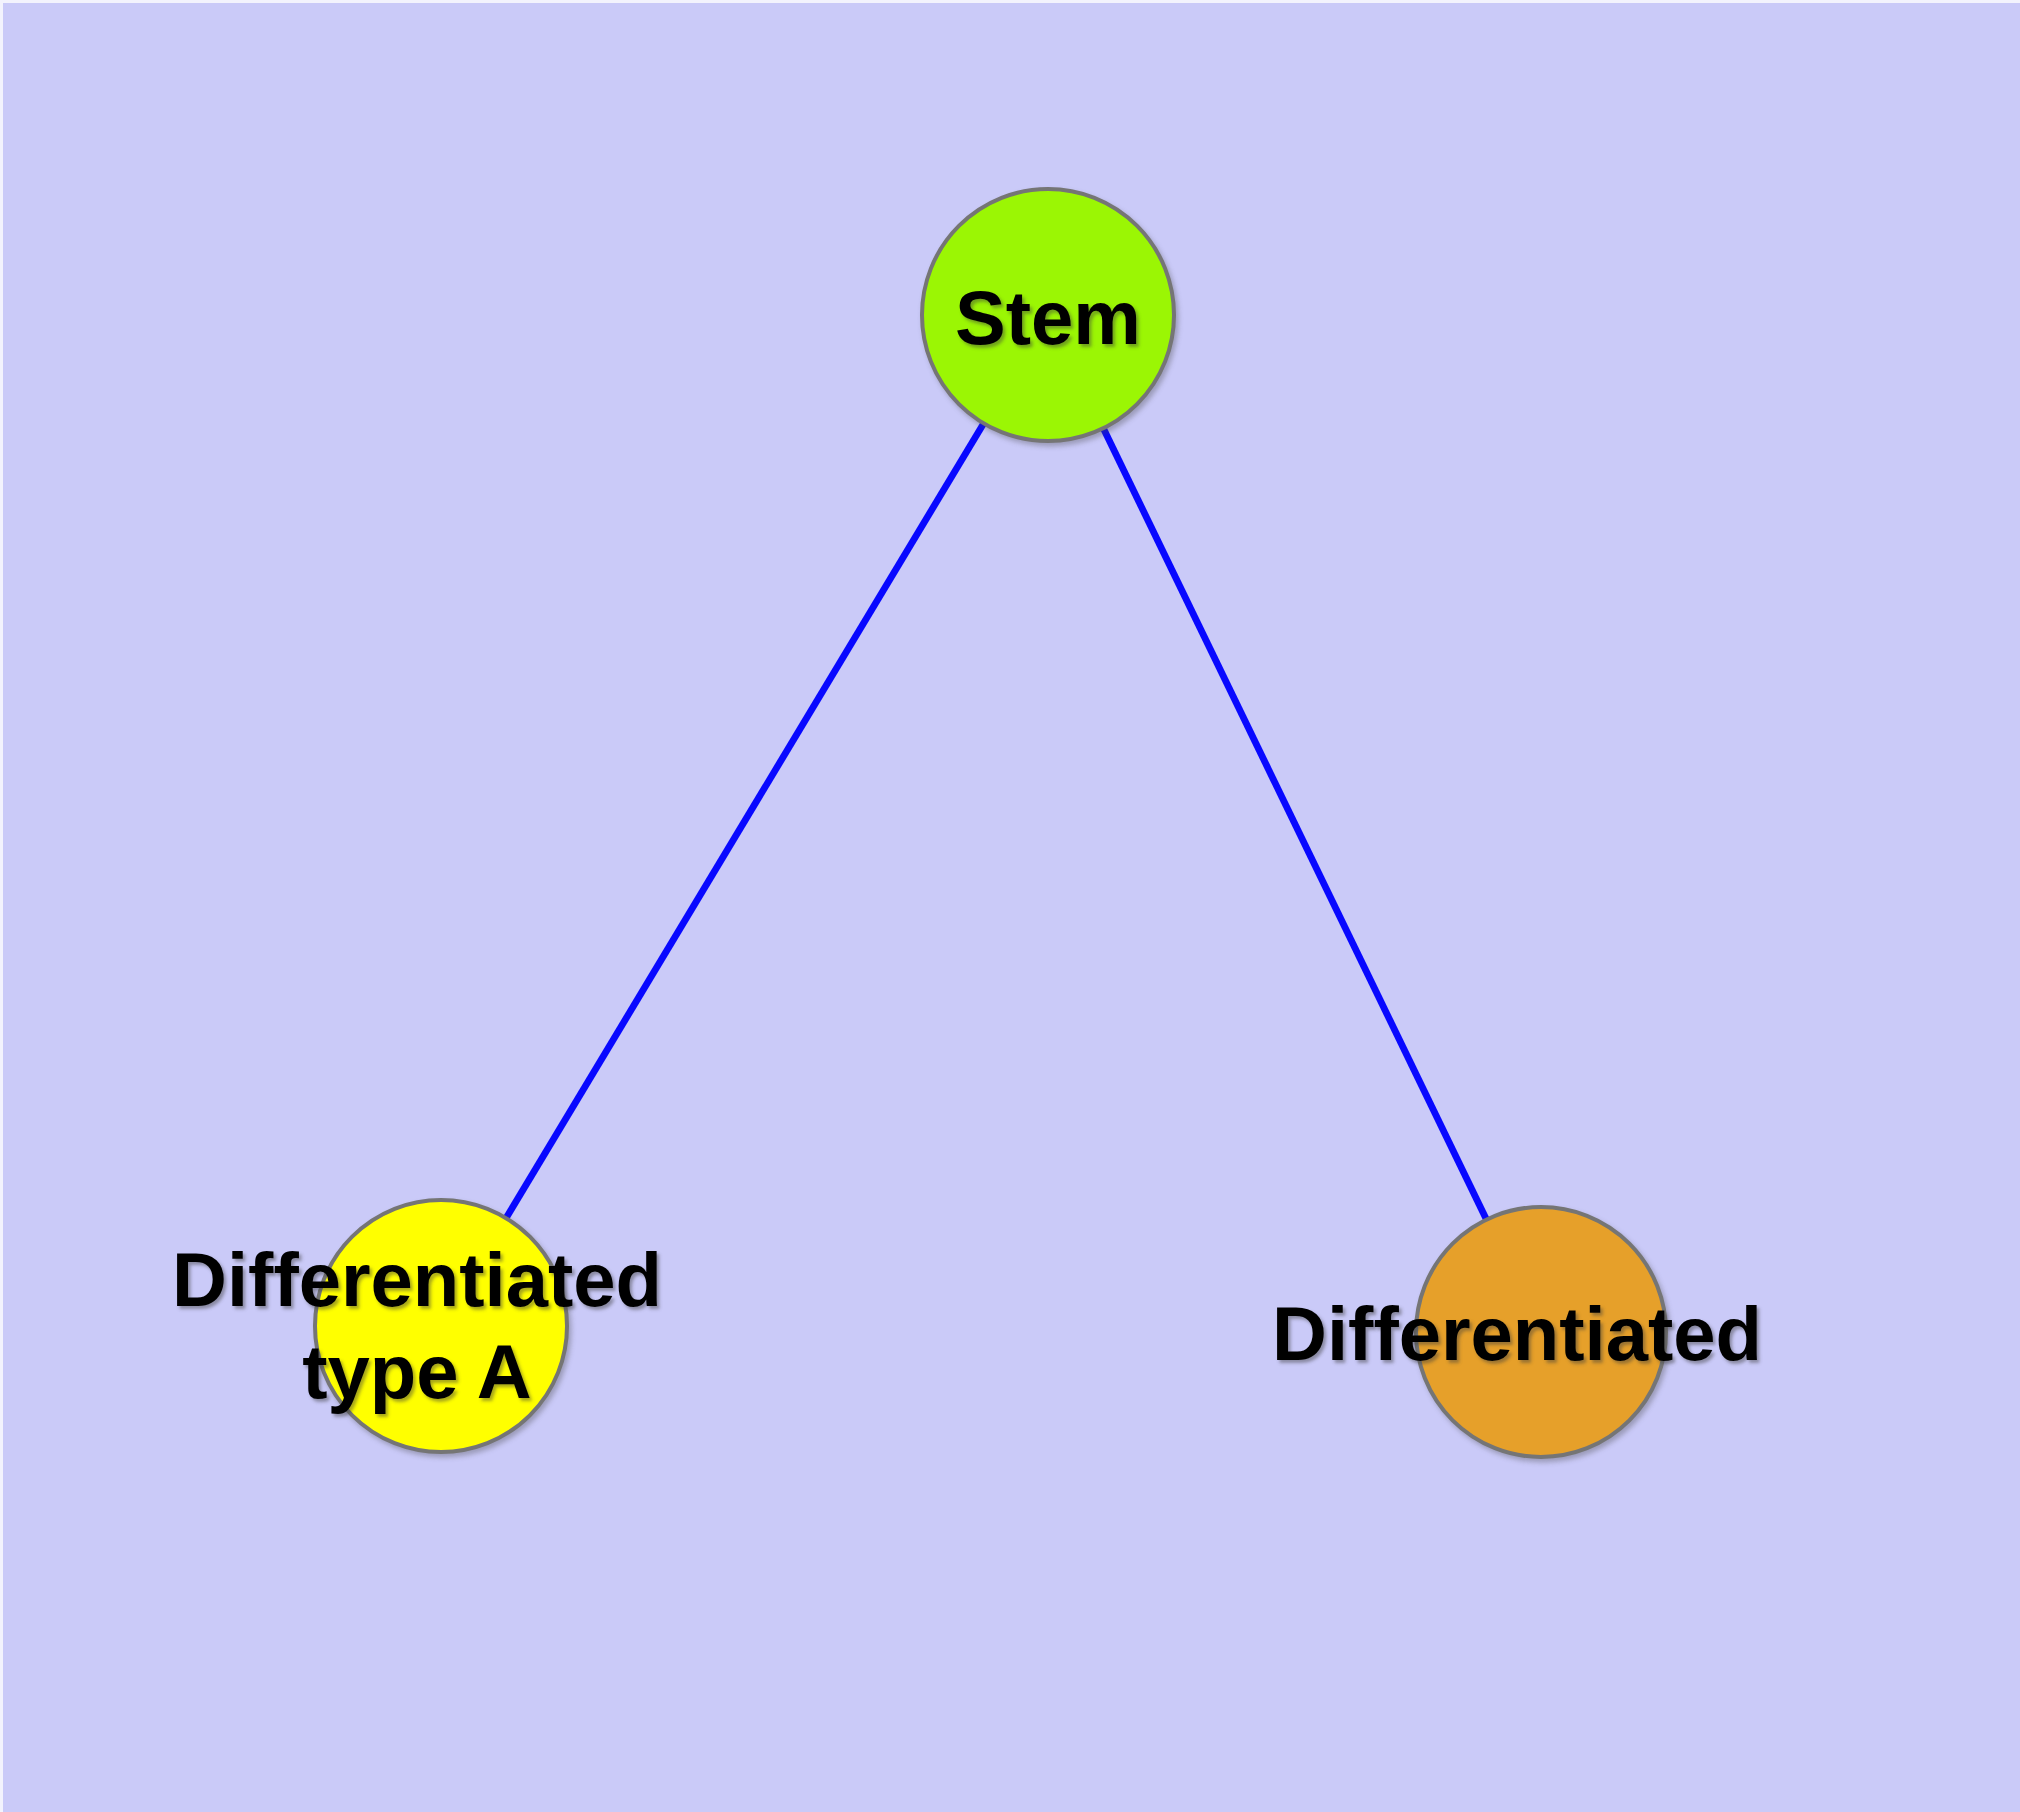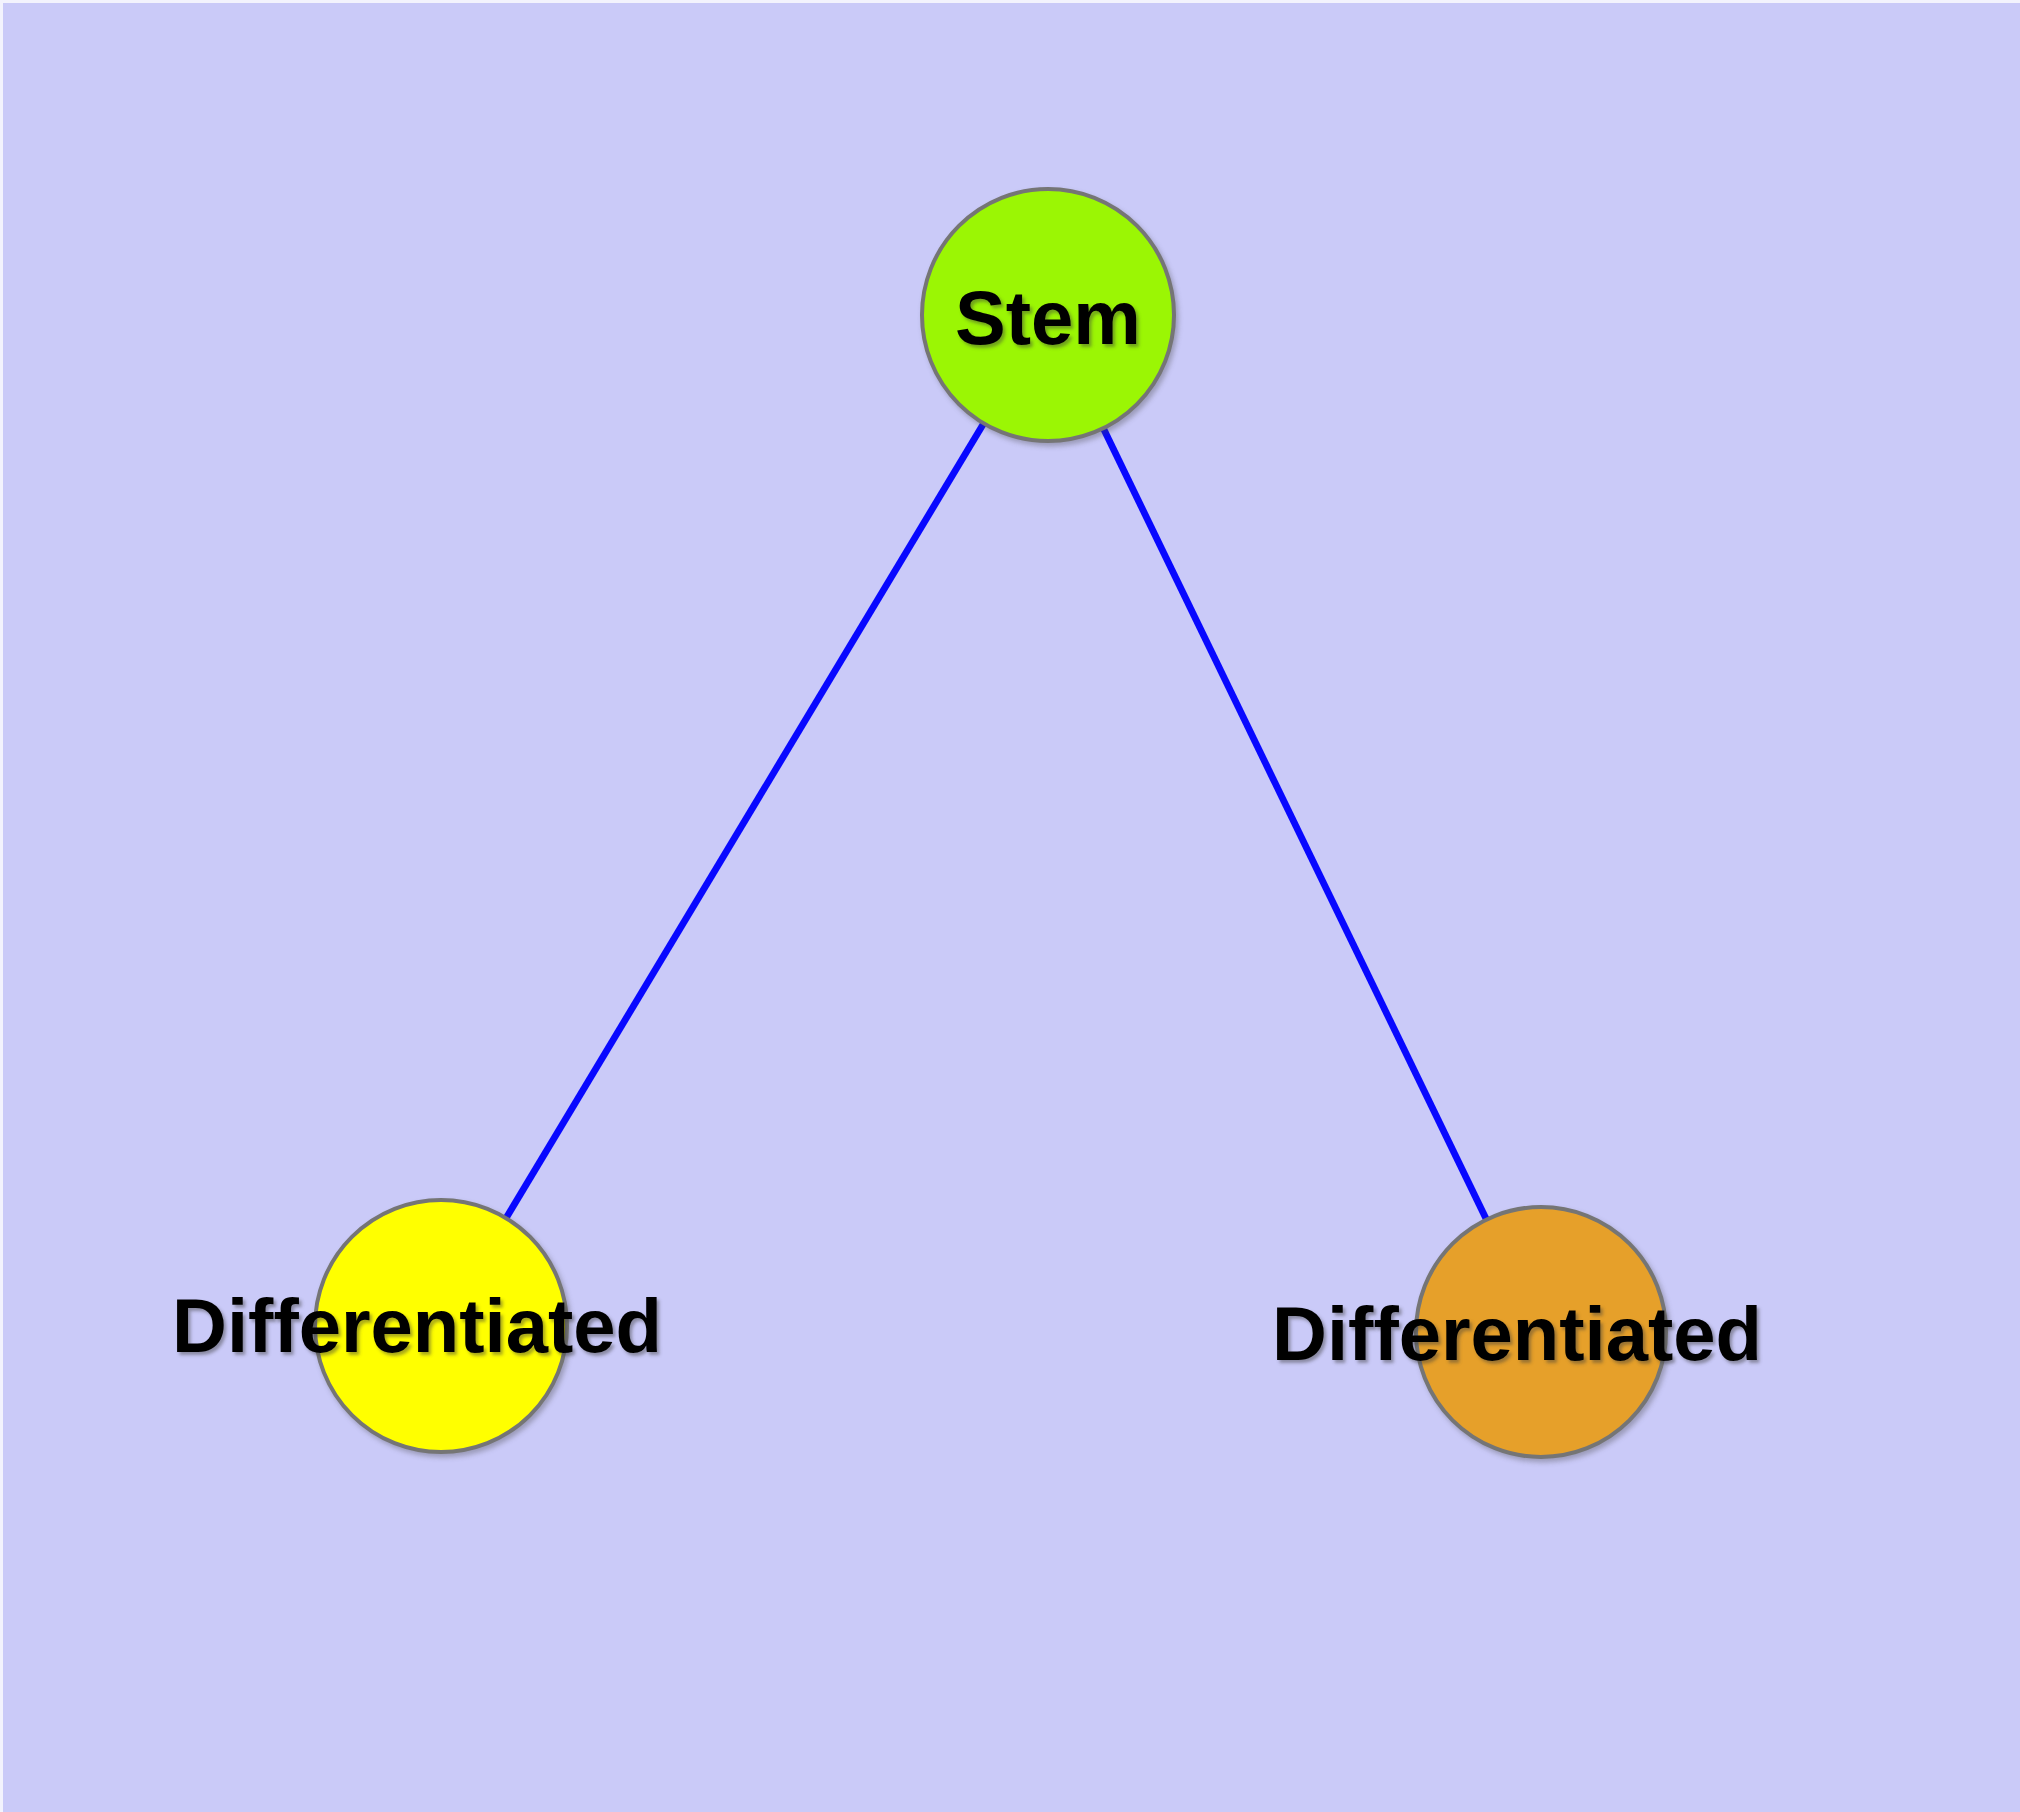--- a/index.html
+++ b/index.html
@@ -64,20 +64,21 @@
   <div class="node node-stem" style="background: rgb(155, 246, 4);"></div>
 
   <div class="node node-a" style="background: rgb(255, 255, 0);"></div>
 
   <div class="node node-b" style="background: rgb(230, 160, 42);"></div>
 
   <div class="label label-stem">Stem</div>
 
   <div class="label label-a">
     <div>Differentiated</div>
+    <div>type A</div>
   </div>
 
   <div class="label label-b">
     <div>Differentiated</div>
   </div>
 
   <div class="edge-strip-top"></div>
   <div class="edge-strip-left"></div>
 
 </div>

